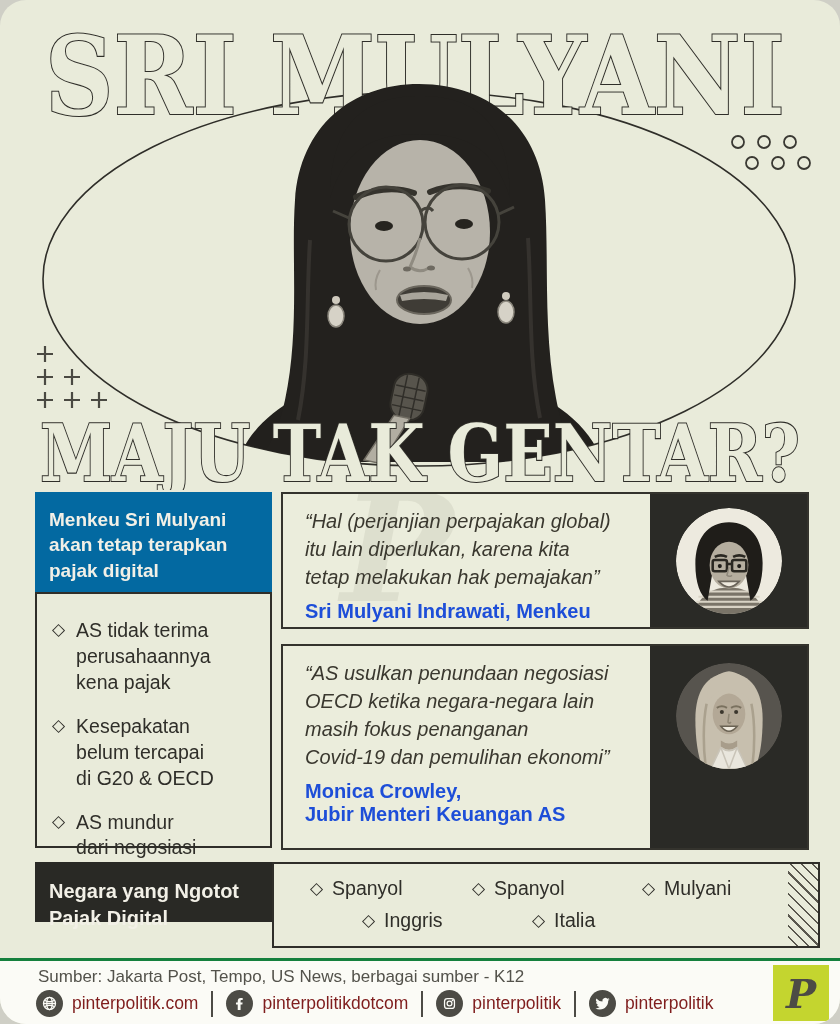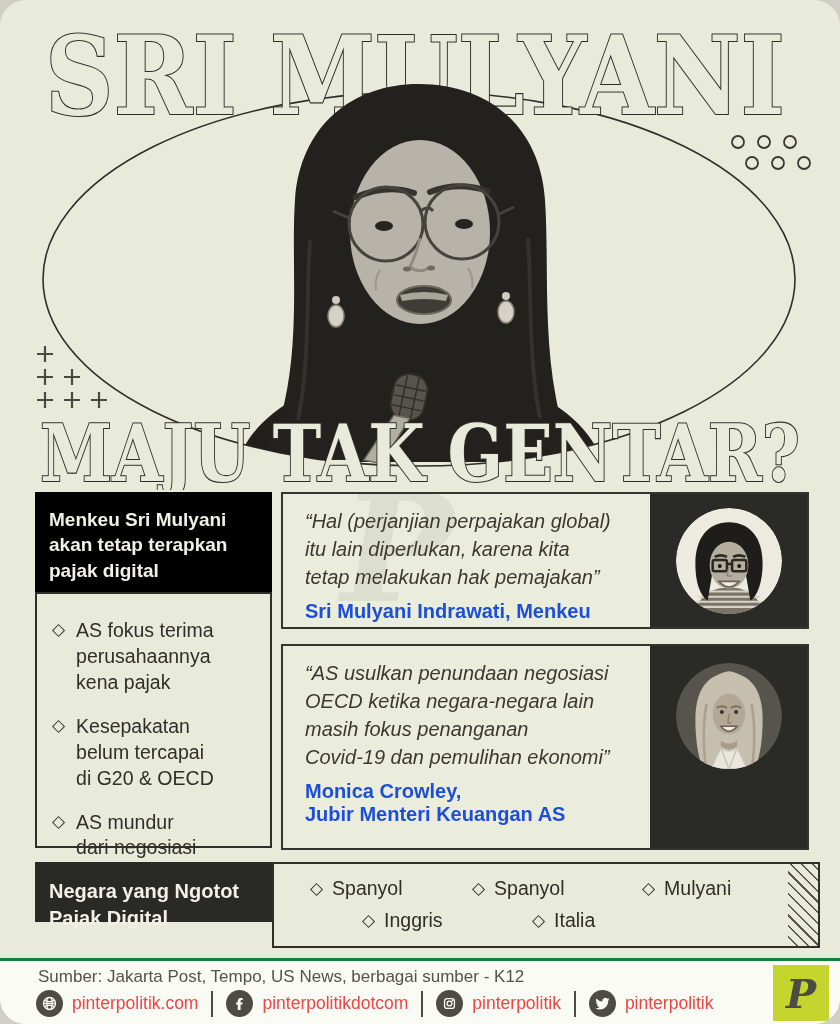--- a/index.html
+++ b/index.html
@@ -5,21 +5,21 @@
   html,body{margin:0;padding:0;background:#cfcfc6;}
   .stage{position:relative;width:840px;height:1024px;background:#e9ebda;overflow:hidden;
          font-family:"Liberation Sans",sans-serif;color:#2f2e29;border-radius:26px;}
   .pre{white-space:pre-line;}
 
   
   .hero-svg{position:absolute;left:0;top:0;}
 
   
   .left-header{position:absolute;left:35px;top:492px;width:237px;height:100px;box-sizing:border-box;
-               background:#000000;color:#f2f0e7;font-weight:bold;font-size:19px;line-height:1.34;
+               background:#0369a1;color:#f2f0e7;font-weight:bold;font-size:19px;line-height:1.34;
                padding:15px 14px;}
   .left-list{position:absolute;left:35px;top:592px;width:237px;height:256px;box-sizing:border-box;
              border:2px solid #2f2e29;padding:24px 8px 10px 15px;display:flex;flex-direction:column;gap:18px;}
   .list-item{display:flex;gap:11px;font-size:19.5px;line-height:1.33;color:#2f2e29;}
   .diamond{font-size:17px;padding-top:1px;color:#2f2e29;}
 
   
   .quote-box{position:absolute;left:281px;width:528px;box-sizing:border-box;border:2px solid #34332d;
              background:#ebeddc;display:flex;overflow:hidden;}
   #quote1{top:492px;height:137px;}
@@ -44,21 +44,21 @@
          background:repeating-linear-gradient(45deg,transparent 0 6px,#5a574e 6px 7.6px);}
   .country{position:absolute;display:flex;gap:9px;font-size:19.5px;color:#2f2e29;}
   #c1{left:36px;top:13px;}  #c2{left:198px;top:13px;}  #c3{left:368px;top:13px;}
   #c4{left:88px;top:45px;}  #c5{left:258px;top:45px;}
 
   
   .footer{position:absolute;left:0;top:958px;width:840px;height:78px;background:#fbfbf6;
           border-top:3px solid #15803d;box-sizing:border-box;}
   .source{position:absolute;left:38px;top:6px;font-size:17px;color:#53524b;}
   .socials{position:absolute;left:36px;top:29px;display:flex;align-items:center;gap:13px;}
-  .social{display:flex;align-items:center;gap:9px;font-size:17.5px;color:#ef4444;cursor:pointer;}
+  .social{display:flex;align-items:center;gap:9px;font-size:17.5px;color:#7f1d1d;cursor:pointer;}
   .icon-circle{width:27px;height:27px;border-radius:50%;background:#4c4b45;display:flex;
                align-items:center;justify-content:center;flex:none;}
   .sep{width:2px;height:26px;background:#4c4b45;}
   .p-logo{position:absolute;right:11px;top:4px;width:56px;height:56px;background:#c4d52f;
           display:flex;align-items:center;justify-content:center;font-family:"DejaVu Serif",serif;
           font-style:italic;font-weight:bold;font-size:40px;color:#4c4b45;}
 </style>
 </head>
 <body>
 
@@ -141,21 +141,21 @@
     <text x="40" y="481" font-family="DejaVu Serif, serif" font-weight="bold" font-size="79" textLength="760" lengthAdjust="spacingAndGlyphs" fill="#e9ebda" stroke="#2f2e29" stroke-width="2.2" paint-order="stroke fill">MAJU TAK GENTAR?</text>
   </svg>
 
   <div class="left-header pre">Menkeu Sri Mulyani
 akan tetap terapkan
 pajak digital</div>
 
   <div class="left-list">
     <div class="list-item">
       <span class="diamond">◇</span>
-      <span class="pre">AS fokus terima
+      <span class="pre">AS tidak terima
 perusahaannya
 kena pajak</span>
     </div>
     <div class="list-item">
       <span class="diamond">◇</span>
       <span class="pre">Kesepakatan
 belum tercapai
 di G20 &amp; OECD</span>
     </div>
     <div class="list-item">

